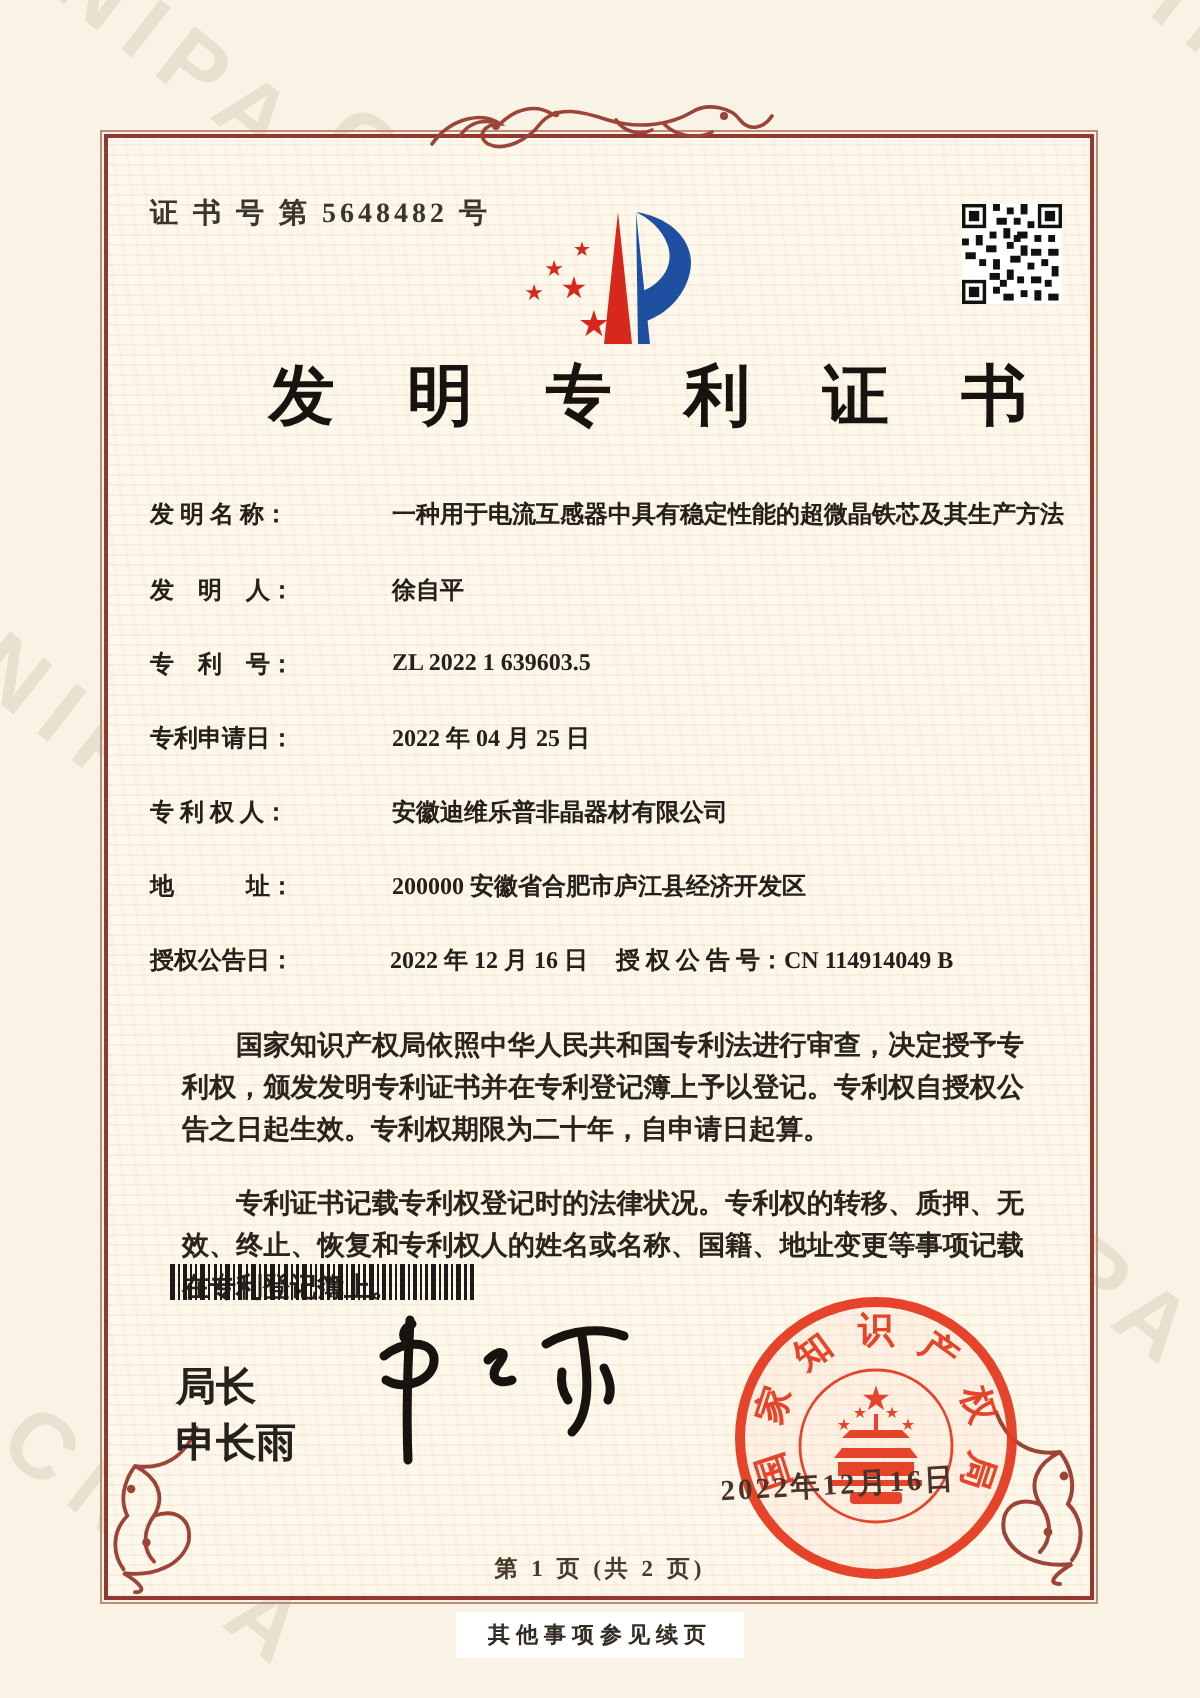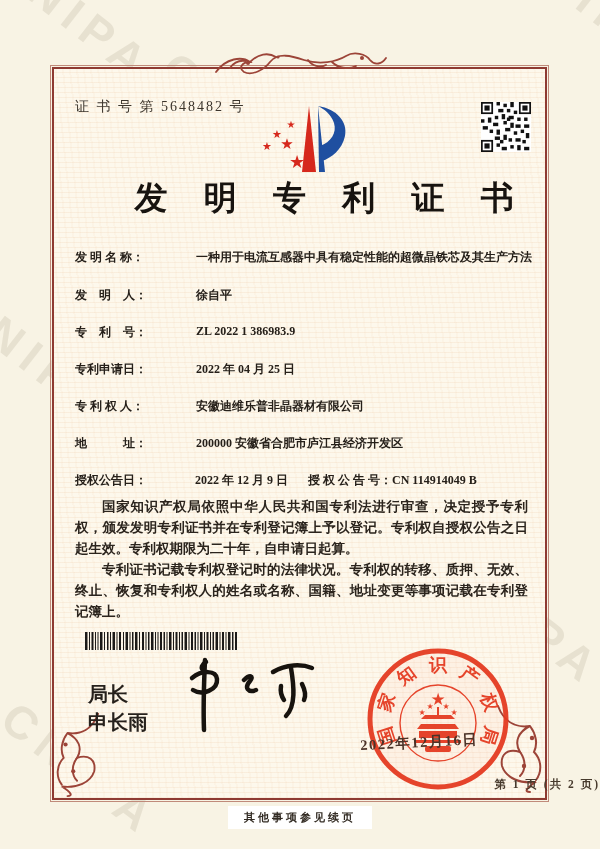--- a/index.html
+++ b/index.html
@@ -20,39 +20,39 @@
      background:
        repeating-linear-gradient(0deg, rgba(236,196,158,0.20) 0 1px, rgba(255,255,255,0) 1px 5px),
        repeating-linear-gradient(84deg, rgba(240,205,170,0.10) 0 2px, rgba(255,255,255,0) 2px 7px),
        #fdf8ec;}
 
   .ornament{position:absolute;z-index:2;}
 
   .content{position:absolute;inset:0;z-index:2;}
 
   .cert-no{position:absolute;left:75px;top:98px;font-size:14px;letter-spacing:2px;
-           color:#3c352c;font-weight:400;}
+           color:#3c352c;font-weight:700;}
 
   .title{position:absolute;left:0;top:176px;width:600px;text-align:center;
          font-size:33px;font-weight:700;color:#17130f;letter-spacing:14px;text-indent:14px;padding-left:24px;}
 
   .field{position:absolute;left:75px;width:460px;font-size:12px;font-weight:700;color:#26201a;}
   .flabel{display:inline-block;width:121px;vertical-align:top;}
   .fvalue{display:inline;}
   .grant2{position:absolute;left:233px;top:0;white-space:nowrap;}
 
   .paras{position:absolute;left:75px;top:496px;width:453px;font-size:13.5px;line-height:21px;
          color:#2b241d;font-weight:600;text-align:justify;}
-  .paras p{margin:0;text-indent:2em;}
+  .paras p{margin:16px;text-indent:2em;}
 
   .director{position:absolute;left:88px;top:680px;
             font-family:"Liberation Sans","DejaVu Sans",sans-serif;
             font-size:20px;font-weight:700;color:#26211c;line-height:28px;}
 
-  .page-info{position:absolute;left:0;top:777px;width:600px;text-align:right;
+  .page-info{position:absolute;left:0;top:777px;width:600px;text-align:center;
              font-size:11.5px;letter-spacing:2px;color:#473a2d;font-weight:600;}
 
   .footer-note{position:absolute;left:50%;transform:translateX(-50%);top:806px;z-index:3;
                background:#ffffff;padding:4px 16px;font-size:11px;letter-spacing:3px;
                color:#332c24;font-weight:600;white-space:nowrap;}
 
   .seal{position:absolute;left:358px;top:644px;z-index:3;mix-blend-mode:multiply;opacity:0.95;}
   .sig{position:absolute;left:178px;top:652px;z-index:2;}
   .qr{position:absolute;left:481px;top:102px;}
   .barcode{position:absolute;left:85px;top:632px;}
@@ -186,33 +186,33 @@
 
     <div class="title">发 明 专 利 证 书</div>
 
     <div class="field" style="top:249px;">
       <span class="flabel">发 明 名 称：</span><span class="fvalue">一种用于电流互感器中具有稳定性能的超微晶铁芯及其生产方法</span>
     </div>
     <div class="field" style="top:287px;">
       <span class="flabel">发　明　人：</span><span class="fvalue">徐自平</span>
     </div>
     <div class="field" style="top:324px;">
-      <span class="flabel">专　利　号：</span><span class="fvalue">ZL 2022 1 386983.9</span>
+      <span class="flabel">专　利　号：</span><span class="fvalue">ZL 2022 1 639603.5</span>
     </div>
     <div class="field" style="top:361px;">
       <span class="flabel">专利申请日：</span><span class="fvalue">2022 年 04 月 25 日</span>
     </div>
     <div class="field" style="top:398px;">
       <span class="flabel">专 利 权 人：</span><span class="fvalue">安徽迪维乐普非晶器材有限公司</span>
     </div>
     <div class="field" style="top:435px;">
       <span class="flabel">地　　　址：</span><span class="fvalue">200000 安徽省合肥市庐江县经济开发区</span>
     </div>
     <div class="field" style="top:472px;">
-      <span class="flabel" style="width:120px;">授权公告日：</span><span class="fvalue">2022 年 12 月 9 日</span>
+      <span class="flabel" style="width:120px;">授权公告日：</span><span class="fvalue">2022 年 12 月 16 日</span>
       <span class="grant2">
         <span>授 权 公 告 号：</span><span>CN 114914049 B</span>
       </span>
     </div>
 
     <div class="paras">
       <p>国家知识产权局依照中华人民共和国专利法进行审查，决定授予专利权，颁发发明专利证书并在专利登记簿上予以登记。专利权自授权公告之日起生效。专利权期限为二十年，自申请日起算。</p>
       <p>专利证书记载专利权登记时的法律状况。专利权的转移、质押、无效、终止、恢复和专利权人的姓名或名称、国籍、地址变更等事项记载在专利登记簿上。</p>
     </div>
 

